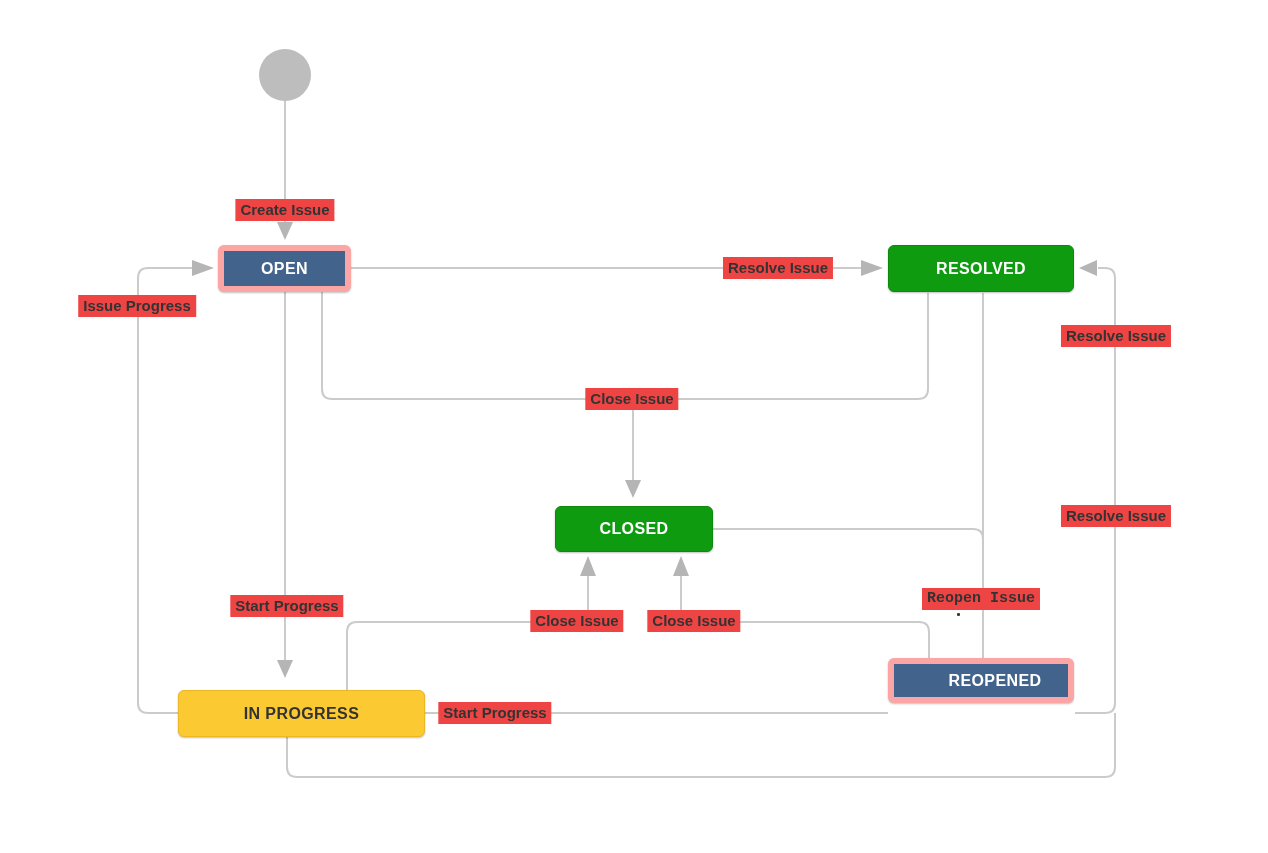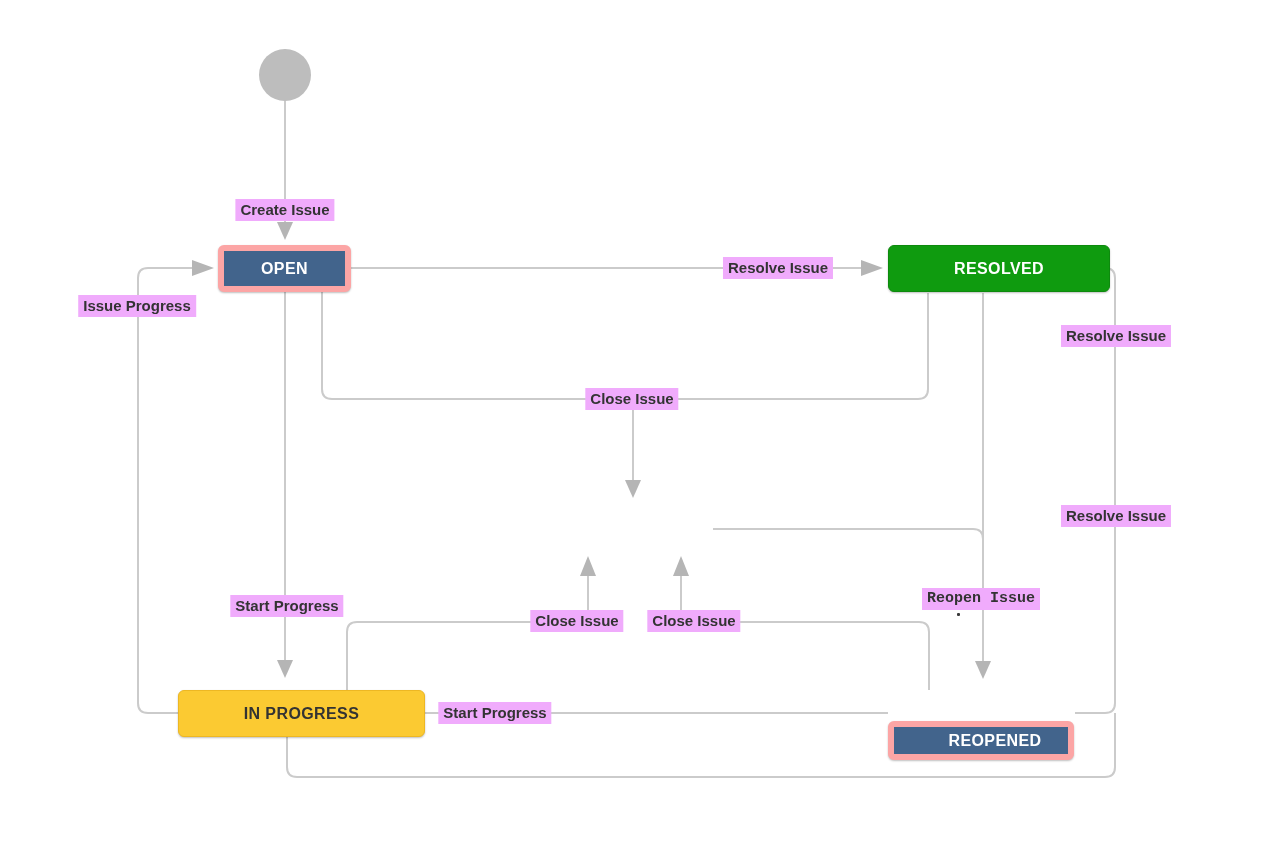--- a/index.html
+++ b/index.html
@@ -9,21 +9,21 @@
   .node{
     position:absolute;display:flex;align-items:center;justify-content:center;
     border-radius:6px;font-weight:bold;font-size:16px;letter-spacing:.4px;
     box-shadow:0 1px 2px rgba(0,0,0,.25);box-sizing:border-box;cursor:default;
   }
   .node-blue{background:#42648c;border:6px solid #fca5a5;color:#ffffff;}
   .node-green{background:#0f9b0f;border:1px solid #0d8a0d;color:#ffffff;}
   .node-yellow{background:#fbca32;border:1px solid #edb723;color:#333333;}
   .elabel{
     position:absolute;transform:translate(-50%,-50%);
-    background:#f0abfc;color:#333333;font-weight:bold;font-size:15px;
+    background:#ef4444;color:#333333;font-weight:bold;font-size:15px;
     padding:1px 5px;white-space:nowrap;line-height:20px;
   }
   .dot{position:absolute;width:3px;height:3px;background:#3a3a3a;border-radius:1px;}
 </style>
 </head>
 <body>
 
 <div class="canvas">
 
   <svg class="edges" width="1268" height="853" viewBox="0 0 1268 853">
@@ -53,23 +53,24 @@
       <polygon points="192,260 192,276 214,268"></polygon>
       <polygon points="580,576 596,576 588,556"></polygon>
       <polygon points="673,576 689,576 681,556"></polygon>
       <polygon points="975,661 991,661 983,679"></polygon>
       <polygon points="1097,260 1097,276 1079,268"></polygon>
       <polygon points="419,705 419,721 397,713"></polygon>
     </g>
   </svg>
 
   <div class="node node-blue" style="left:218px;top:245px;width:133px;height:47px;">OPEN</div>
-  <div class="node node-green" style="left:888px;top:245px;width:222px;height:47px;">RESOLVED</div>
+  <div class="node node-green" style="left:888px;top:245px;width:186px;height:47px;">RESOLVED</div>
+  <div class="node node-green" style="left:555px;top:506px;width:158px;height:46px;">CLOSED</div>
   <div class="node node-yellow" style="left:178px;top:690px;width:247px;height:47px;">IN PROGRESS</div>
-  <div class="node node-blue" style="left:888px;top:721px;width:186px;height:39px;padding-left:28px;">REOPENED</div>
+  <div class="node node-blue" style="left:888px;top:658px;width:186px;height:45px;padding-left:28px;">REOPENED</div>
 
   <div class="elabel" style="left:285px;top:210px;">Create Issue</div>
   <div class="elabel" style="left:778px;top:268px;">Resolve Issue</div>
   <div class="elabel" style="left:137px;top:306px;">Issue Progress</div>
   <div class="elabel" style="left:632px;top:399px;">Close Issue</div>
   <div class="elabel" style="left:1116px;top:336px;">Resolve Issue</div>
   <div class="elabel" style="left:1116px;top:516px;">Resolve Issue</div>
   <div class="elabel" style="left:287px;top:606px;">Start Progress</div>
   <div class="elabel" style="left:577px;top:621px;">Close Issue</div>
   <div class="elabel" style="left:694px;top:621px;">Close Issue</div>

